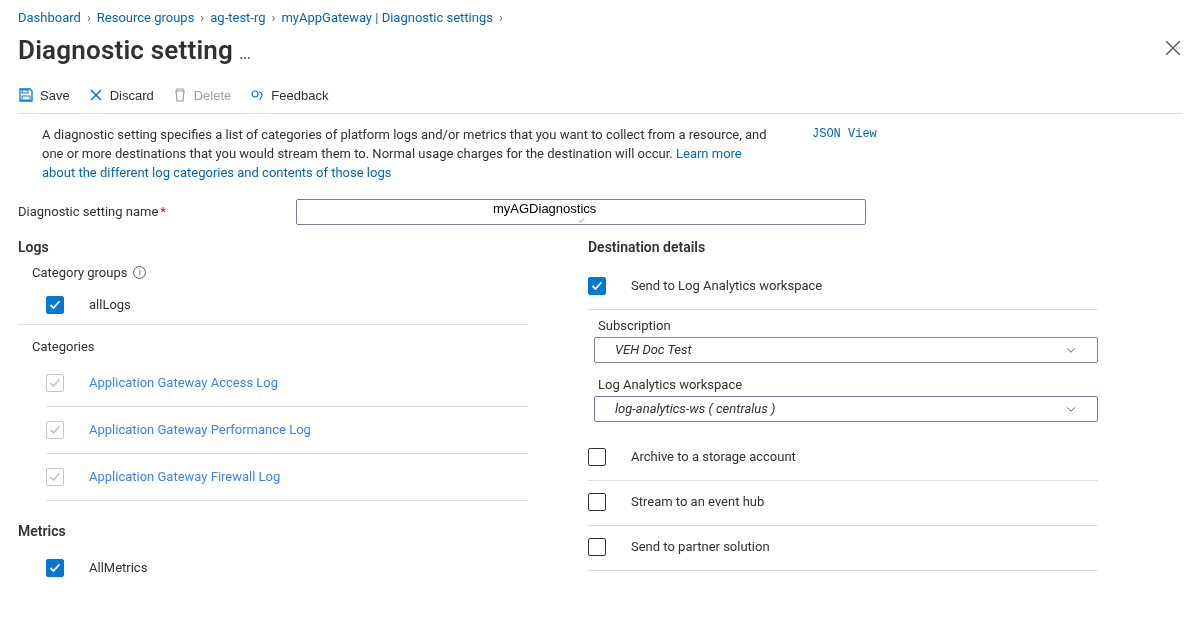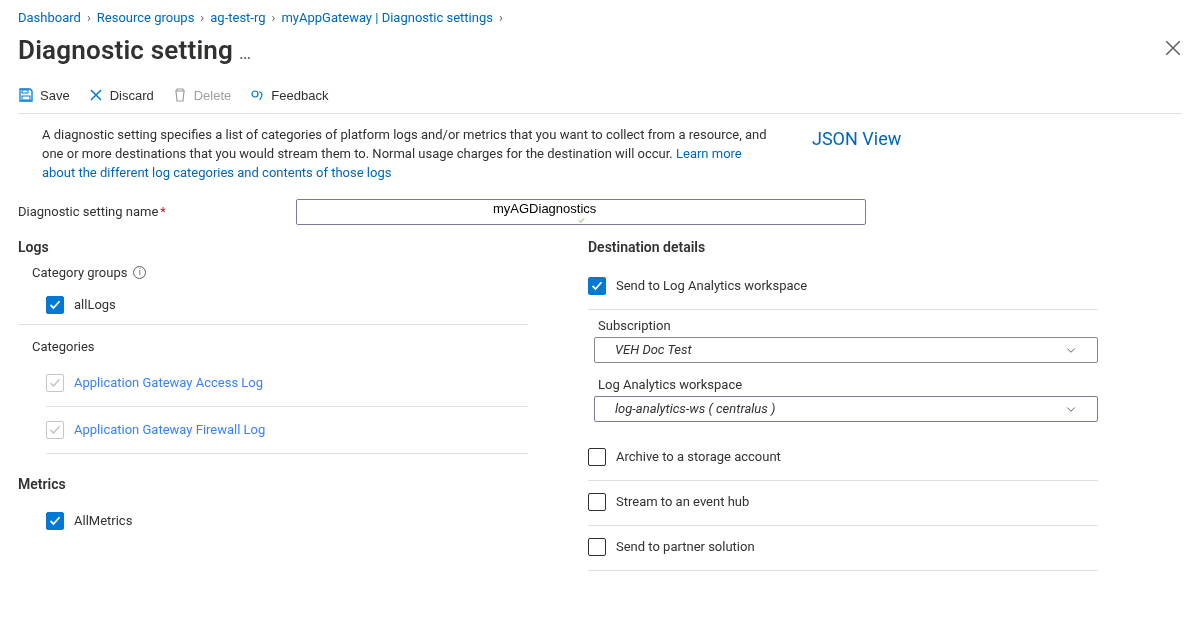--- a/index.html
+++ b/index.html
@@ -58,21 +58,21 @@
     justify-content: flex-start;
     align-items: flex-start;
     gap: 40px;
     padding: 12px 0 10px;
     font-size: 13px;
     color: #323130;
     line-height: 1.45;
     margin-left: 24px;
   }
   .desc-row .text { max-width: 730px; }
-  .json-view { white-space: nowrap; font-size: 18px; }
+  .json-view { white-space: nowrap; font-size: 12px; font-family: Liberation Mono, monospace; }
   .form-row {
     display: flex; align-items: center; gap: 18px; margin: 6px 0 14px;
   }
   .form-label { width: 260px; font-size: 13px; }
   .req-star { color: #a4262c; margin-left: 2px; }
   .text-input {
     flex: 0 0 570px;
     display: flex; align-items: center;
     border: 1px solid #8a8886;
     border-radius: 2px;
@@ -91,21 +91,21 @@
     margin-top: 8px;
   }
   .col { flex: 1; max-width: 510px; }
   .section-head { font-weight: 600; font-size: 14px; margin-bottom: 10px; }
   .subhead {
     font-size: 13px; color: #323130; margin: 10px 0 6px; display: flex; align-items: center; gap: 6px;
     padding-left: 14px;
   }
   .indent { padding-left: 28px; }
   .chk-row {
-    display: flex; align-items: center; gap: 10px; padding: 10px 0;
+    display: flex; align-items: center; gap: 25px; padding: 10px 0;
   }
   .list-divider { border-bottom: 1px solid #e1dfdd; }
   .chk {
     width: 18px; height: 18px; border: 1px solid #323130; border-radius: 2px;
     display: inline-flex; align-items: center; justify-content: center;
     background: #fff; cursor: pointer; flex-shrink: 0;
   }
   .chk.checked { background: #0078d4; border-color: #0078d4; color: #fff; }
   .chk.disabled { border-color: #c8c6c4; background: #fff; color: #c8c6c4; cursor: default; }
   .chk svg { width: 12px; height: 12px; }
@@ -232,20 +232,28 @@
             </svg>
         </span>
         <span class="chk-label disabled">Application Gateway Access Log</span>
       </div>
       <div class="chk-row list-divider">
         <span class="chk disabled">
           <svg viewBox="0 0 16 16">
               <path d="M2 8 L6 12 L14 3" stroke="#c8c6c4" stroke-width="2.2" fill="none"></path>
             </svg>
         </span>
+        <span class="chk-label disabled">Application Gateway Performance Log</span>
+      </div>
+      <div class="chk-row list-divider">
+        <span class="chk disabled">
+          <svg viewBox="0 0 16 16">
+              <path d="M2 8 L6 12 L14 3" stroke="#c8c6c4" stroke-width="2.2" fill="none"></path>
+            </svg>
+        </span>
         <span class="chk-label disabled">Application Gateway Firewall Log</span>
       </div>
     </div>
 
     <div class="section-head" style="margin-top:22px;">Metrics</div>
     <div class="indent">
       <div class="chk-row">
         <span class="chk checked">
           <svg viewBox="0 0 16 16">
               <path d="M2 8 L6 12 L14 3" stroke="#fff" stroke-width="2.4" fill="none"></path>

